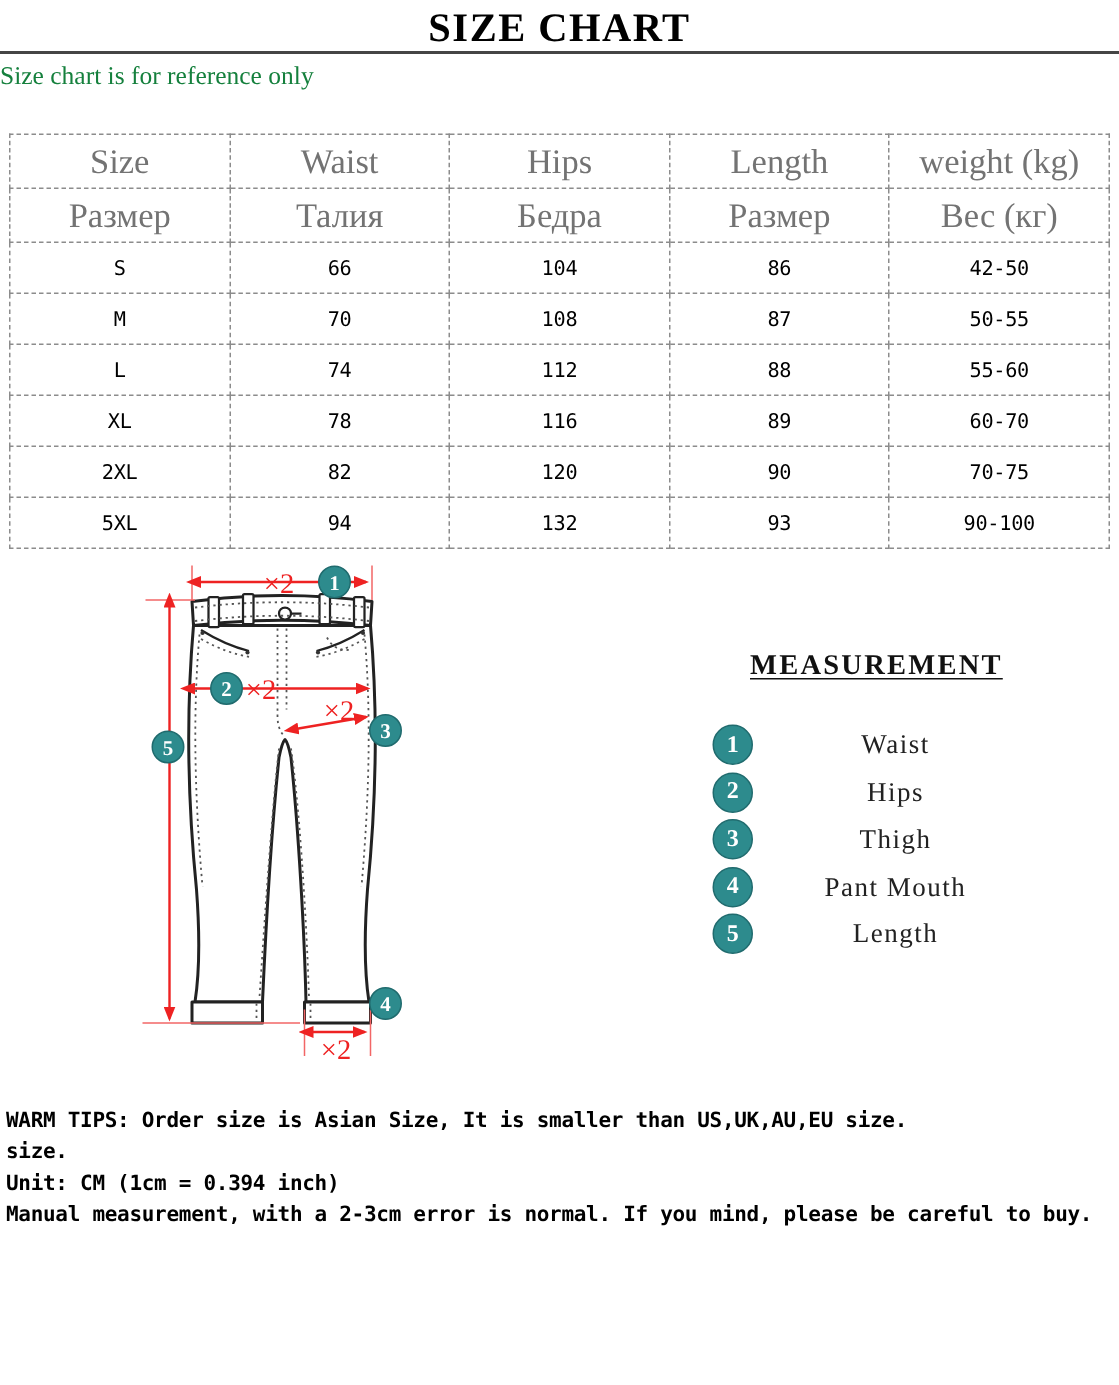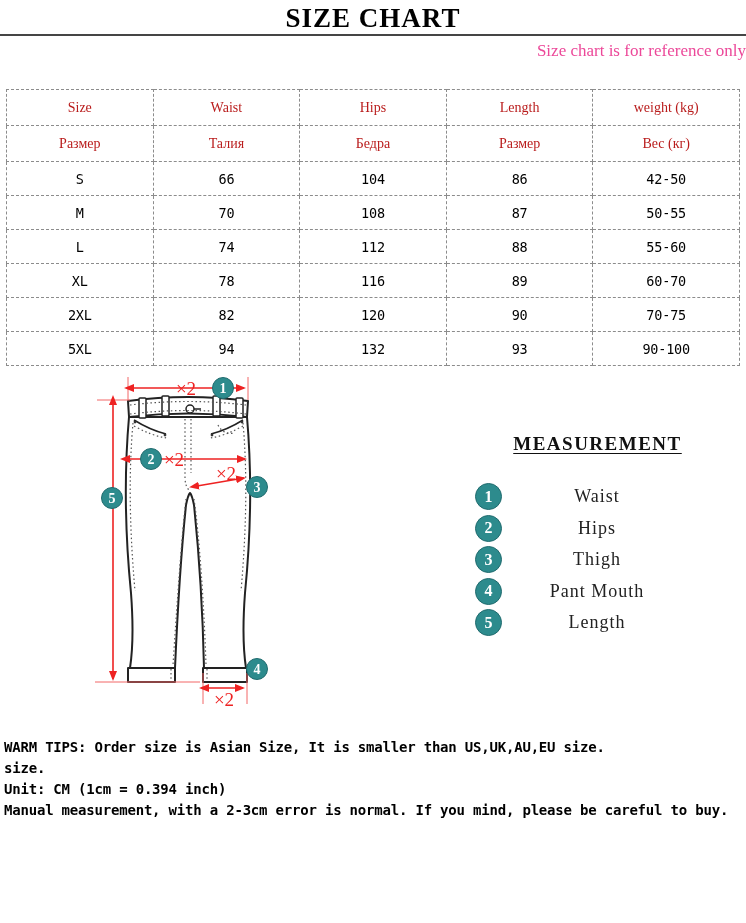--- a/index.html
+++ b/index.html
@@ -6,42 +6,42 @@
   body{
     width:746px;height:923px;background:#ffffff;overflow:hidden;
     font-family:"Liberation Serif", serif;color:#111;
   }
   
   .page-title{
     margin:0;padding-top:3px;text-align:center;
     font-size:27px;font-weight:bold;letter-spacing:1px;line-height:30px;color:#000;border-radius:12px;
   }
   .title-rule{height:0;border-top:2px solid #454545;margin-top:1px;}
-  .subtitle{margin:4px 0 0;text-align:right;font-size:17px;line-height:21px;color:#ec4899;}
+  .subtitle{margin:4px 0 0;text-align:left;font-size:17px;line-height:21px;color:#15803d;}
   
   table.size-table{
     width:734px;margin:28px 6px 0;border-collapse:collapse;table-layout:fixed;
   }
   .size-table th,.size-table td{
     border:1px dashed #8c8c8c;text-align:center;vertical-align:middle;padding:0;
   }
-  .size-table thead th{font-weight:normal;font-size:14px;height:35px;color:#b91c1c;}
+  .size-table thead th{font-weight:normal;font-size:23px;height:35px;color:#737373;}
   .size-table tbody td{
     font-family:"DejaVu Sans Mono", monospace;font-size:13.5px;letter-spacing:-0.2px;
     height:33px;color:#000;
   }
   
   .diagram-section{position:relative;height:358px;margin-top:7px;}
   .diagram-section svg{position:absolute;left:0;top:0;}
   .x2-label{font-family:"Liberation Serif",serif;font-size:19px;fill:#ee2222;}
   .badge-num{font-family:"Liberation Serif",serif;font-size:14px;font-weight:bold;fill:#ffffff;}
   
   .legend{position:absolute;left:440px;top:60px;width:300px;}
   .legend-title{
-    margin-left:60px;width:195px;text-align:center;font-size:19px;letter-spacing:1.5px;
+    margin-left:60px;width:195px;font-size:19px;letter-spacing:1.5px;
     color:#111;text-decoration:underline;text-underline-offset:3px;font-weight:bold;
   }
   .legend-items{margin-top:28px;}
   .legend-item{display:flex;align-items:center;height:27px;margin:0 0 4.5px 35px;}
   .legend-badge{
     width:27px;height:27px;box-sizing:border-box;border-radius:50%;
     background:#2d8b8d;border:1px solid #206b6e;color:#fff;
     display:flex;align-items:center;justify-content:center;
     font-size:16px;font-weight:bold;font-family:"Liberation Serif",serif;
   }

